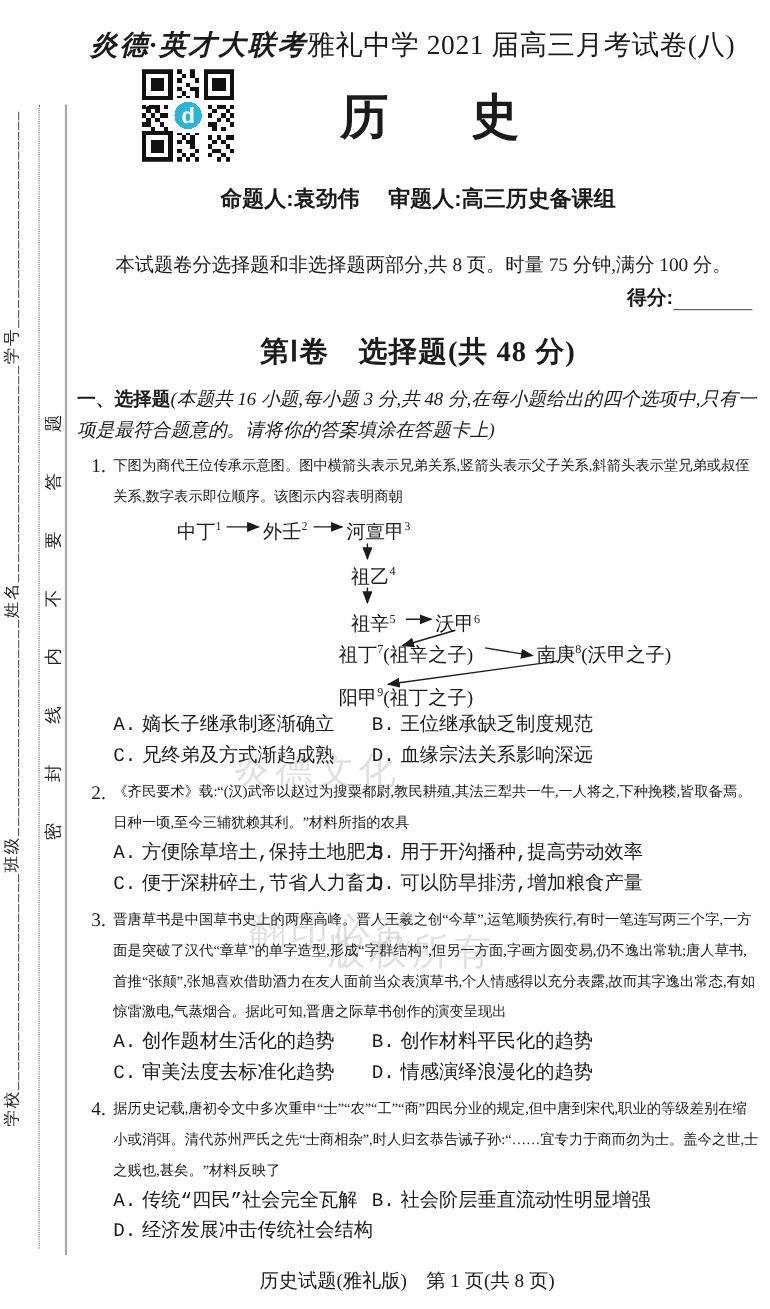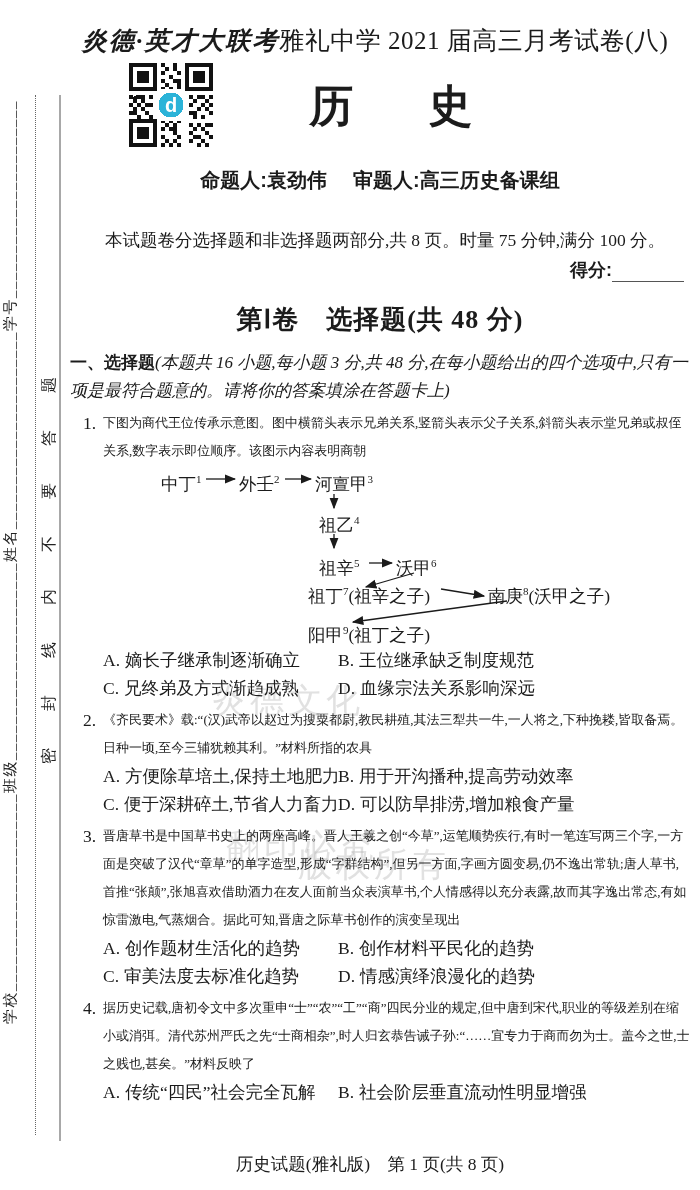--- a/index.html
+++ b/index.html
@@ -29,21 +29,21 @@
        font-family:"Liberation Sans","DejaVu Sans",sans-serif;padding-right:6px;}
   .score-blank{display:inline-block;width:72px;border-bottom:1.5px solid #555;height:18px;vertical-align:bottom;}
   .section-title{text-align:center;font-size:26px;font-weight:bold;margin-top:20px;letter-spacing:1px;font-family:Liberation Serif, serif;}
   .instruction{margin-top:12px;font-size:17px;line-height:28px;}
   .instruction .head{font-weight:bold;font-style:normal;}
   .instruction .tail{font-style:italic;}
   .question{display:flex;margin-top:4px;}
   .qnum{flex:0 0 20px;margin-left:13px;font-size:17.5px;line-height:28px;}
   .qbody{flex:1;min-width:0;}
   .qstem{font-size:13px;line-height:28px;}
-  .opt-row{display:flex;margin-left:33px;font-size:17.5px;line-height:28px;}
+  .opt-row{display:flex;margin-left:33px;font-size:17.5px;line-height:28px;font-family:Liberation Mono, monospace;}
   .opt{white-space:nowrap;}
   .opt .olab{margin-right:5px;}
   .opt1{width:235px;flex:none;}
   .opt2{flex:1;}
   
   .diagram{position:relative;width:540px;height:176px;margin:3px 0 2px 0;font-size:17.5px;}
   .dnode{position:absolute;white-space:nowrap;line-height:22px;}
   .dnode sup{font-size:11px;}
   .dsvg{position:absolute;left:0;top:0;}
   
@@ -197,17 +197,18 @@
     <div class="qnum">4.</div>
     <div class="qbody">
         <div class="qstem">据历史记载,唐初令文中多次重申“士”“农”“工”“商”四民分业的规定,但中唐到宋代,职业的等级差别在缩小或消弭。清代苏州严氏之先“士商相杂”,时人归玄恭告诫子孙:“……宜专力于商而勿为士。盖今之世,士之贱也,甚矣。”材料反映了</div>
       </div>
   </div>
   <div class="opt-row">
     <div class="opt opt1"><span class="olab">A.</span><span>传统“四民”社会完全瓦解</span></div>
     <div class="opt opt2"><span class="olab">B.</span><span>社会阶层垂直流动性明显增强</span></div>
   </div>
   <div class="opt-row">
+    <div class="opt opt2"><span class="olab">D.</span><span>经济发展冲击传统社会结构</span></div>
   </div>
 
 </div>
 
 <div class="footer">历史试题(雅礼版)　第 1 页(共 8 页)</div>
 
 </body></html>

